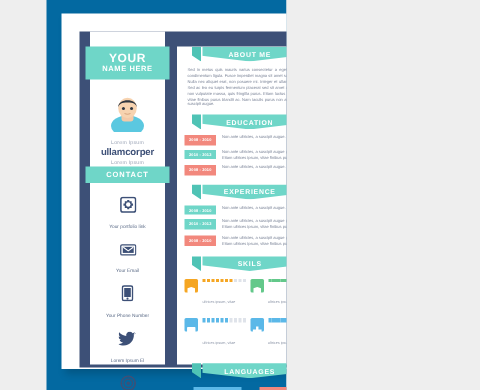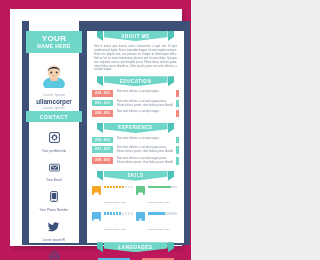--- a/index.html
+++ b/index.html
@@ -3,21 +3,21 @@
 <meta charset="utf-8">
 <style>
   * { margin:0; padding:0; box-sizing:border-box; }
   html,body { width:191px; height:260px; }
   body {
     font-family:"Liberation Sans", sans-serif;
     background:#eeeeee;
     overflow:hidden;
     position:relative;
   }
-  #page { position:absolute; inset:0; background:#be185d; }
+  #page { position:absolute; inset:0; background:#0369a1;margin-left:31px; }
 
   
   .sheet {
     position:absolute; left:10px; top:9px; width:172px; height:237px;
     background:#ffffff;
     box-shadow:2px 3px 5px rgba(0,0,0,0.18);
   }
   
   .navy {
     position:absolute; left:12px; top:12px; width:168px; height:224px;

